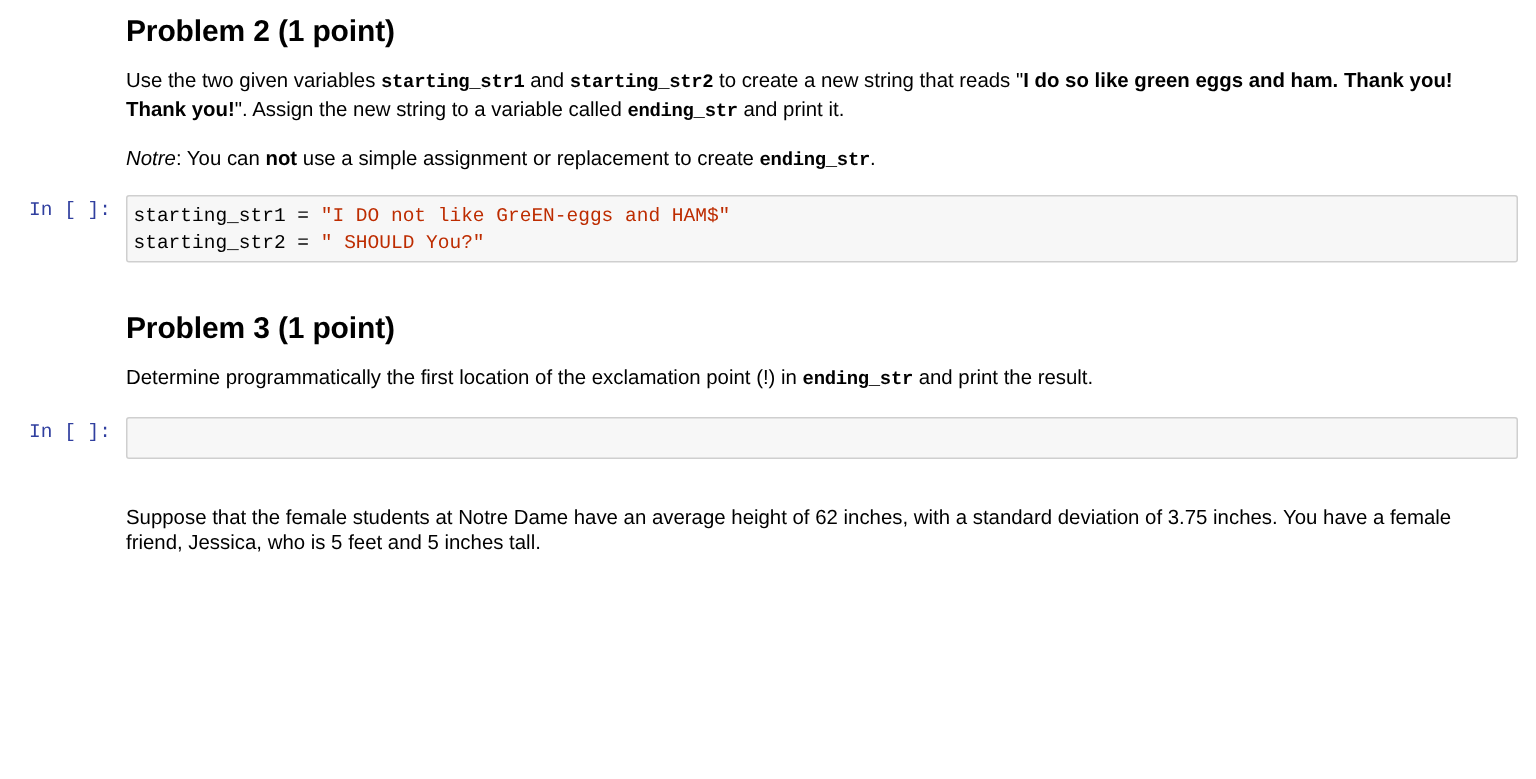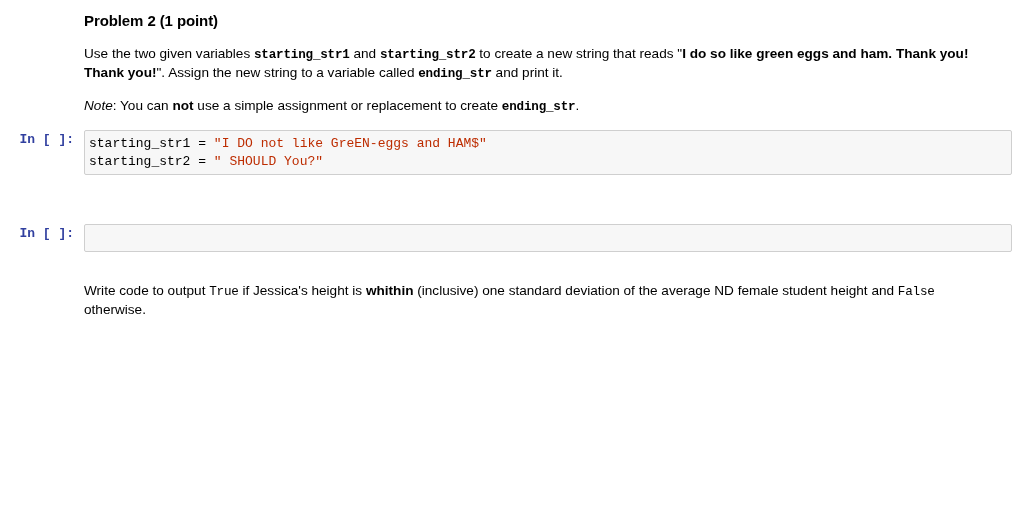--- a/index.html
+++ b/index.html
@@ -36,39 +36,38 @@
     width: 84px;
     box-sizing: border-box;
     text-align: right;
     padding-right: 10px;
     font-family: "Liberation Mono", "DejaVu Sans Mono", monospace;
     font-size: 13px;
     line-height: 19px;
     color: #303f9f;
     white-space: pre;
     user-select: none;
-    font-weight: bold;
   }
   .prompt.blank { color: transparent; }
 
   .content {
     flex: 1 1 auto;
     min-width: 0;
     box-sizing: border-box;
     padding-right: 12px;
   }
 
   
   .md-cell .content {
     padding-right: 42px;
   }
 
   h3.heading {
     font-family: "Liberation Sans", sans-serif;
-    font-size: 15px;
+    font-size: 20px;
     font-weight: bold;
     line-height: 22px;
     margin: 0 0 13px 0;
     letter-spacing: -0.1px;
     color: #000000;
   }
 
   p.para {
     font-family: "Liberation Sans", sans-serif;
     font-size: 13.6px;
@@ -136,57 +135,67 @@
   <div class="sp-top"></div>
 
   <div class="cell md-cell">
     <div class="prompt blank"></div>
     <div class="content">
 
       <h3 class="heading">Problem 2 (1 point)</h3>
 
       <p class="para"><span>Use the two given variables </span><code class="inline">starting_str1</code><span> and </span><code class="inline">starting_str2</code><span> to create a new string that reads "</span><strong class="b">I do so like green eggs and ham. Thank you! Thank you!</strong><span>". Assign the new string to a variable called </span><code class="inline">ending_str</code><span> and print it.</span></p>
 
-      <p class="para"><em class="i">Note</em><span>: You can </span><strong class="b">not</strong><span> use a simple assignment or replacement to create </span><code class="inline">ending_str</code><span>.</span></p>
+      <p class="para"><em class="i">Notre</em><span>: You can </span><strong class="b">not</strong><span> use a simple assignment or replacement to create </span><code class="inline">ending_str</code><span>.</span></p>
 
     </div>
   </div>
 
   <div class="sp-md-code"></div>
 
   <div class="cell code-cell">
     <div class="prompt">In [ ]:</div>
     <div class="content">
       <div class="input-area">
 <pre class="source"><span class="tok-op">starting_str1 </span><span class="tok-op">= </span><span class="tok-str">"I DO not like GreEN-eggs and HAM$"</span>
 <span class="tok-op">starting_str2 </span><span class="tok-op">= </span><span class="tok-str">" SHOULD You?"</span></pre>
       </div>
     </div>
   </div>
 
   <div class="sp-code-md"></div>
 
+  <div class="cell md-cell">
+    <div class="prompt blank"></div>
+    <div class="content">
+
+      <h3 class="heading">Problem 3 (1 point)</h3>
+
+      <p class="para"><span>Determine programmatically the first location of the exclamation point (!) in </span><code class="inline">ending_str</code><span> and print the result.</span></p>
+
+    </div>
+  </div>
 
   <div class="sp-md-code-2"></div>
 
   <div class="cell code-cell">
     <div class="prompt">In [ ]:</div>
     <div class="content">
       <div class="input-area empty"></div>
     </div>
   </div>
 
   <div class="sp-code-md-2"></div>
 
   <div class="cell md-cell">
     <div class="prompt blank"></div>
     <div class="content">
 
 
-
-      <p class="para"><span>Write code to output </span><code class="inline plain">True</code><span> if Jessica's height is </span><strong class="b">whithin</strong><span> (inclusive) one standard deviation of the average ND female student height and </span><code class="inline plain">False</code><span> otherwise.</span></p>
+      <p class="para">Suppose that the female students at Notre Dame have an average height of 62 inches, with a standard deviation of 3.75 inches. You have a female friend, Jessica, who is 5 feet and 5 inches tall.</p>
+
 
       <p class="para"></p>
 
     </div>
   </div>
 
 </div>
 
 </body></html>

